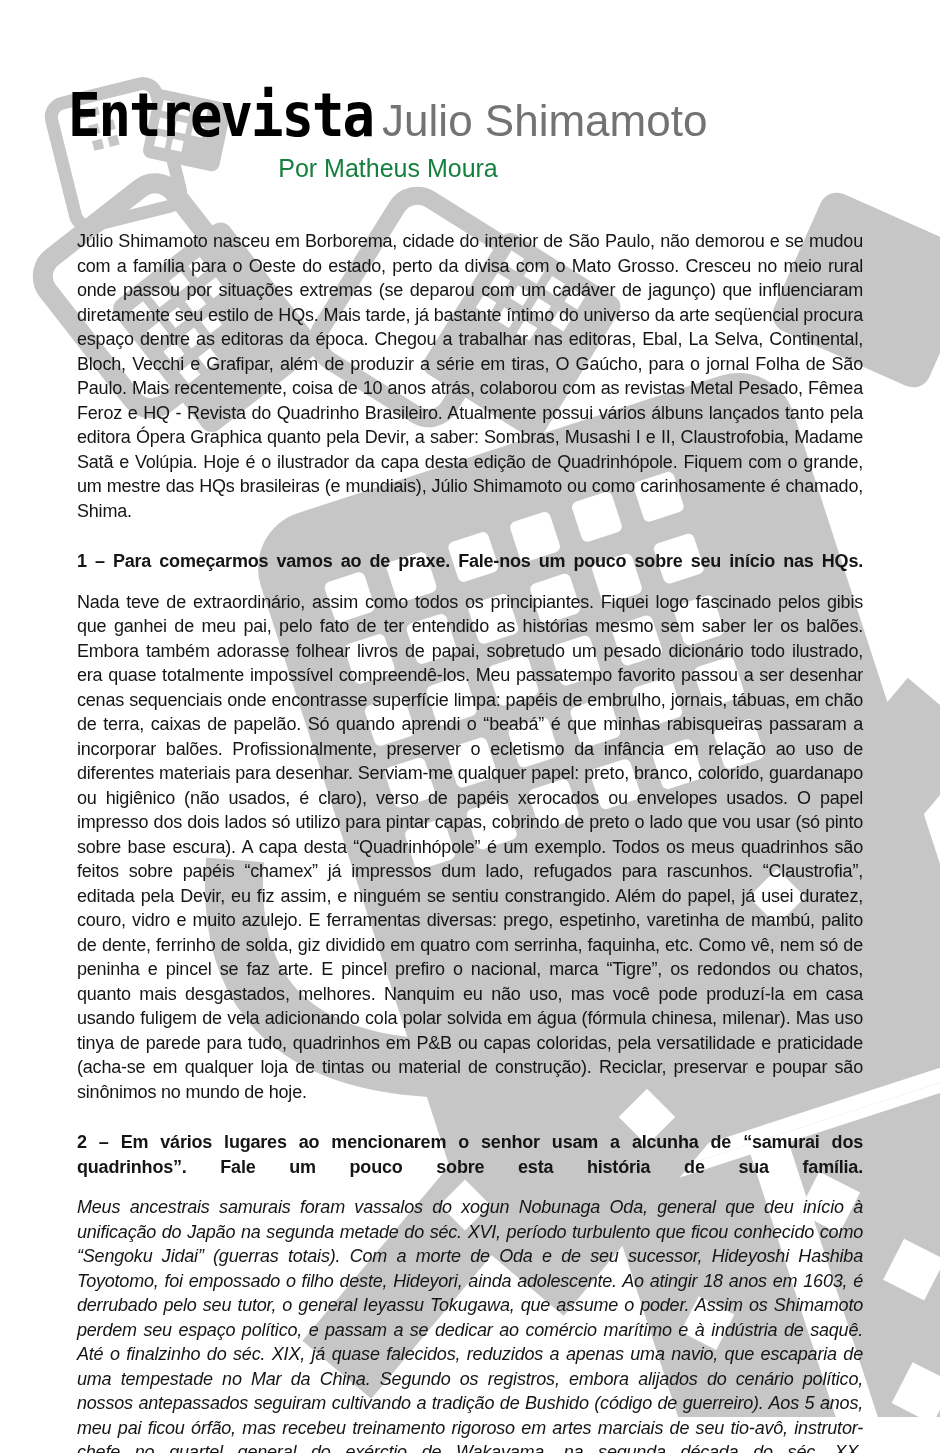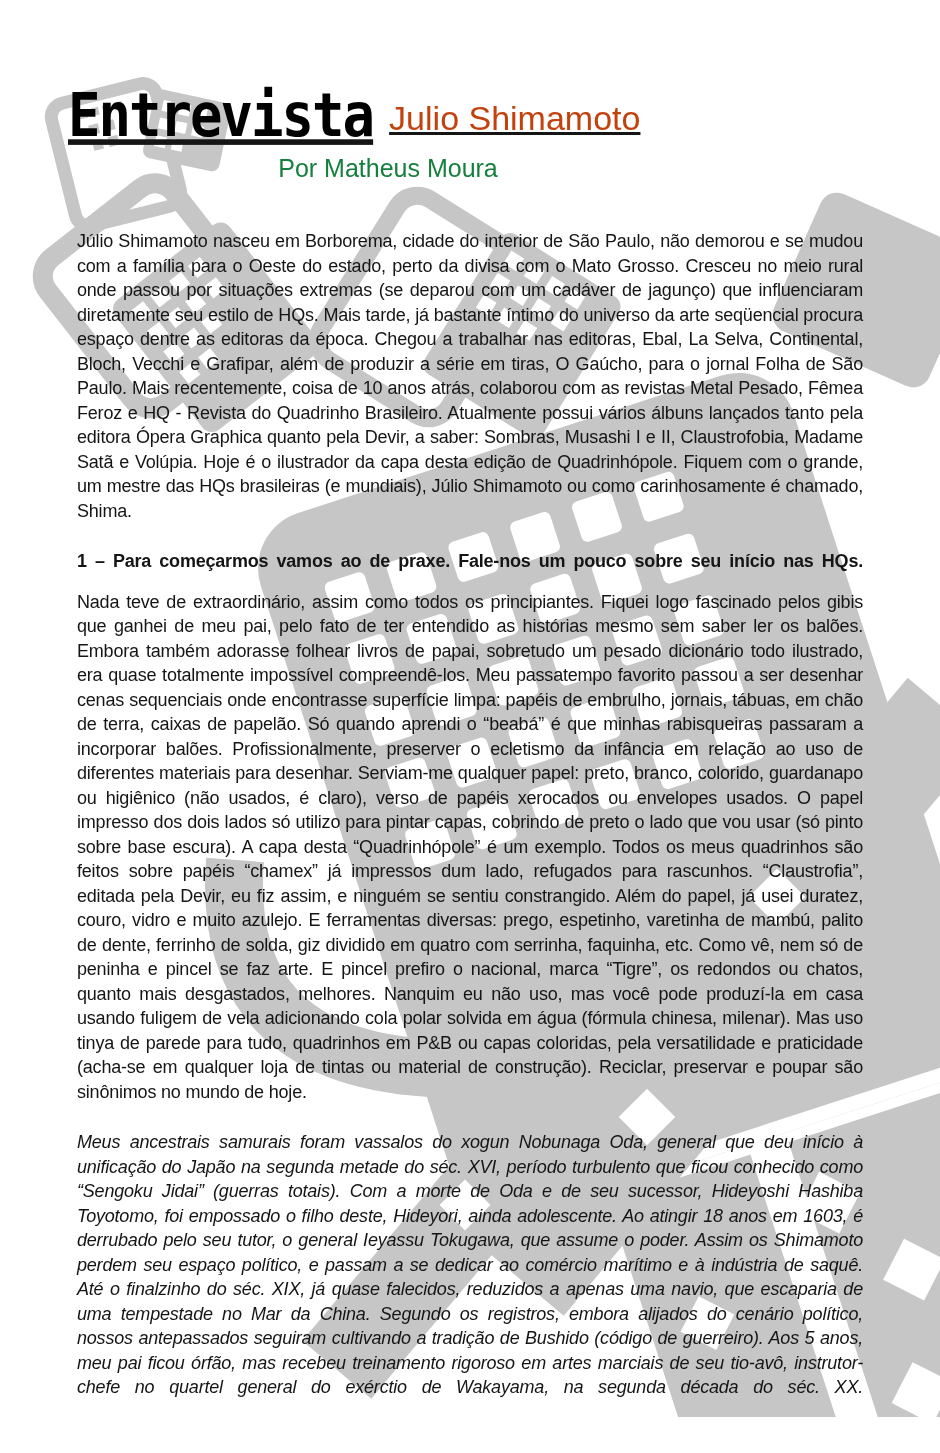--- a/index.html
+++ b/index.html
@@ -9,36 +9,36 @@
     margin:0 auto;
     background:#ffffff;
     overflow:hidden;
     font-family:"Liberation Sans", sans-serif;
     color:#151515;
   }
   .wm { position:absolute; left:0; top:0; z-index:0; }
   .content { position:relative; z-index:1; }
 
   header { padding:92px 0 0 68px; }
-  .logo-row { display:flex; align-items:center; gap:16px;text-decoration:underline; }
+  .logo-row { display:flex; align-items:flex-end; gap:9px; }
   .logo {
     font-family:"DejaVu Sans Mono", monospace;
     font-weight:bold;
     font-size:54px;
     letter-spacing:-2px;
     line-height:1;
     transform:scaleY(1.12);
     transform-origin:left bottom;
     color:#000;
   }
   .interviewee {
-    font-size:34px;
+    font-size:44px;
     line-height:1;
     padding-bottom:3px;
-    color:#c2410c;
+    color:#737373;
   }
   .byline {
     font-size:25px;
     margin:8px 0 0 120px;
     width:400px;
     text-align:center;
     color:#15803d;
   }
 
   main { width:818px; margin:46px auto 0 61px; }
@@ -213,17 +213,18 @@
 
     <main>
       <p class="intro">Júlio Shimamoto nasceu em Borborema, cidade do interior de São Paulo, não demorou e se mudou com a família para o Oeste do estado, perto da divisa com o Mato Grosso. Cresceu no meio rural onde passou por situações extremas (se deparou com um cadáver de jagunço) que influenciaram diretamente seu estilo de HQs. Mais tarde, já bastante íntimo do universo da arte seqüencial procura espaço dentre as editoras da época. Chegou a trabalhar nas editoras, Ebal, La Selva, Continental, Bloch, Vecchi e Grafipar, além de produzir a série em tiras, O Gaúcho, para o jornal Folha de São Paulo.  Mais recentemente, coisa de 10 anos atrás, colaborou com as revistas Metal Pesado, Fêmea Feroz e HQ - Revista do Quadrinho Brasileiro. Atualmente possui vários álbuns lançados tanto pela editora Ópera Graphica quanto pela Devir, a saber: Sombras, Musashi I e II, Claustrofobia, Madame Satã e Volúpia. Hoje é o ilustrador da capa desta edição de Quadrinhópole. Fiquem com o grande, um mestre das HQs brasileiras (e mundiais), Júlio Shimamoto ou como carinhosamente é chamado, Shima.</p>
 
       <section class="qa-section">
         <h2 class="question">1 – Para começarmos vamos ao de praxe. Fale-nos um pouco sobre seu início nas HQs.</h2>
         <p class="answer">Nada teve de extraordinário, assim como todos os principiantes. Fiquei logo fascinado pelos gibis que ganhei de meu pai, pelo fato de ter entendido as histórias mesmo sem saber ler os balões. Embora também adorasse folhear livros de papai, sobretudo um pesado dicionário todo ilustrado, era quase totalmente impossível compreendê-los. Meu passatempo favorito passou a ser desenhar cenas sequenciais onde encontrasse superfície limpa: papéis de embrulho, jornais, tábuas, em chão de terra, caixas de papelão. Só quando aprendi o “beabá” é que minhas rabisqueiras passaram a incorporar balões. Profissionalmente, preserver o ecletismo da infância em relação ao uso de diferentes materiais para desenhar. Serviam-me qualquer papel: preto, branco, colorido, guardanapo ou higiênico (não usados, é claro), verso de papéis xerocados ou envelopes usados. O papel impresso dos dois lados só utilizo para pintar capas, cobrindo de preto o lado que vou usar (só pinto sobre base escura). A capa desta “Quadrinhópole” é um exemplo. Todos os meus quadrinhos são feitos sobre papéis “chamex” já impressos dum lado, refugados para rascunhos. “Claustrofia”, editada pela Devir, eu fiz assim, e ninguém se sentiu constrangido. Além do papel, já usei duratez, couro, vidro e muito azulejo. E ferramentas diversas: prego, espetinho, varetinha de mambú, palito de dente, ferrinho de solda, giz dividido em quatro com serrinha, faquinha, etc. Como vê, nem só de peninha e pincel se faz arte. E pincel prefiro o nacional, marca “Tigre”, os redondos ou chatos, quanto mais desgastados, melhores. Nanquim eu não uso, mas você pode produzí-la em casa usando fuligem de vela adicionando cola polar solvida em água (fórmula chinesa, milenar). Mas uso tinya de parede para tudo, quadrinhos em P&amp;B ou capas coloridas, pela versatilidade e praticidade (acha-se em qualquer loja de tintas ou material de construção). Reciclar, preservar e poupar são sinônimos no mundo de hoje.</p>
       </section>
 
       <section class="qa-section">
+        <h2 class="question">2 – Em vários lugares ao mencionarem o senhor usam a alcunha de “samurai dos quadrinhos”. Fale um pouco sobre esta história de sua família.</h2>
         <p class="answer justify-last">Meus ancestrais samurais foram vassalos do xogun Nobunaga Oda, general que deu início à unificação do Japão na segunda metade do séc. XVI, período turbulento que ficou conhecido como “Sengoku Jidai” (guerras totais). Com a morte de Oda e de seu sucessor, Hideyoshi Hashiba Toyotomo, foi empossado o filho deste, Hideyori, ainda adolescente. Ao atingir 18 anos em 1603, é derrubado pelo seu tutor, o general Ieyassu Tokugawa, que assume o poder. Assim os Shimamoto perdem seu espaço político, e passam a se dedicar ao comércio marítimo e à indústria de saquê. Até o finalzinho do séc. XIX, já quase falecidos, reduzidos a apenas uma navio, que escaparia de uma tempestade no Mar da China. Segundo os registros, embora alijados do cenário político, nossos antepassados seguiram cultivando a tradição de Bushido (código de guerreiro). Aos 5 anos, meu pai ficou órfão, mas recebeu treinamento rigoroso em artes marciais de seu tio-avô, instrutor-chefe no quartel general do exérctio de Wakayama, na segunda década do séc. XX.</p>
       </section>
     </main>
   </div>
 </div>
 
 </body></html>

